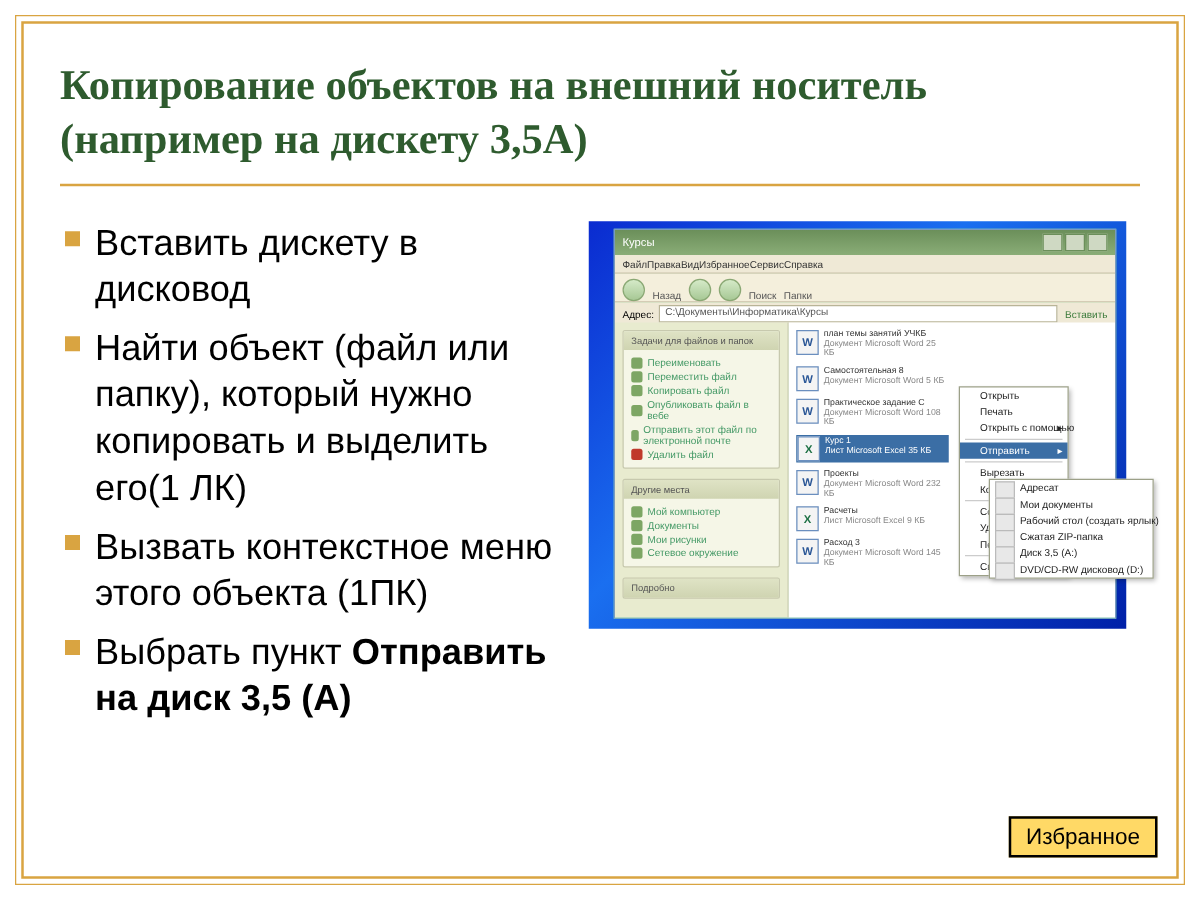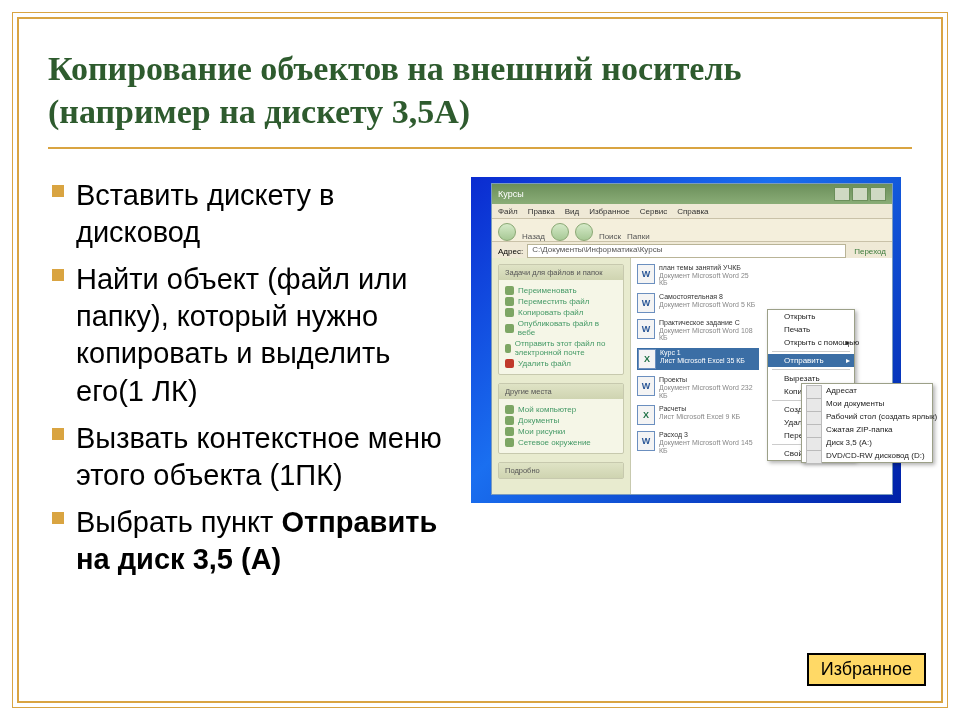--- a/index.html
+++ b/index.html
@@ -96,21 +96,21 @@
   .win-title {
     height: 20px;
     background: linear-gradient(#6b8f5a, #8aad77);
     display: flex; align-items: center;
     padding: 0 6px; gap: 4px;
     color: #fff;
   }
   .win-title .wt { flex: 1; font-size: 9px;}
   .win-controls { display:flex; gap:2px; }
   .wc { width:14px; height:12px; background:#cfd9c3; border:1px solid #6b8f5a; }
-  .menubar { height: 14px; background:#efe9d6; border-bottom:1px solid #c9c1a8; display:flex; gap:10px; padding:0 6px; align-items:center; color:#333;}
+  .menubar { height: 14px; background:#efe9d6; border-bottom:1px solid #c9c1a8; display:flex; padding:0 6px; align-items:center; color:#333;}
   .toolbar { height: 22px; background:#f4efdc; border-bottom:1px solid #c9c1a8; display:flex; gap:6px; align-items:flex-end; padding:0 6px;}
   .tbtn { width:16px; height:16px; border-radius:50%; background:linear-gradient(#d5eac8,#a7c895); border:1px solid #8aa874; }
   .tlbl { color:#555; }
   .addrbar { height:18px; background:#efe9d6; border-bottom:1px solid #c9c1a8; display:flex; align-items:center; padding:0 6px; gap:4px; }
   .addrbox { flex:1; height:12px; background:#fff; border:1px solid #b9b497; padding:0 4px; color:#555; overflow:hidden; white-space:nowrap;}
   .go { width:36px; text-align:right; color:#3a7a3a; }
   .win-body { position: absolute; top: 74px; bottom:0; left:0; right:0; display:flex; }
   .side { width: 126px; background:#e8ebcf; border-right:1px solid #c7c9ae; padding:6px; display:flex; flex-direction:column; gap:8px;}
   .panel { background:#f5f6e7; border:1px solid #c7c9ae; border-radius:2px; }
   .panel-h { background:linear-gradient(#dfe3c5,#cfd4b1); padding:3px 6px; color:#555; display:flex; justify-content:space-between; font-size:7.5px;}
@@ -203,21 +203,21 @@
             <div class="tbtn"></div>
             <span class="tlbl">Назад</span>
             <div class="tbtn"></div>
             <div class="tbtn"></div>
             <span class="tlbl">Поиск</span>
             <span class="tlbl">Папки</span>
           </div>
           <div class="addrbar">
             <span>Адрес:</span>
             <div class="addrbox">C:\Документы\Информатика\Курсы</div>
-            <span class="go">Переход</span>
+            <span class="go">Вставить</span>
           </div>
 
           <div class="win-body">
             <div class="side">
               <div class="panel">
                 <div class="panel-h">Задачи для файлов и папок</div>
                 <div class="panel-b">
                   <div class="line">
                       <span class="dot"></span>
                       <span>Переименовать</span>
@@ -320,21 +320,21 @@
           <div class="mi">Вырезать</div>
           <div class="mi">Копировать</div>
           <div class="sep"></div>
           <div class="mi">Создать ярлык</div>
           <div class="mi">Удалить</div>
           <div class="mi">Переименовать</div>
           <div class="sep"></div>
           <div class="mi">Свойства</div>
         </div>
 
-        <div class="menu submenu" style="left:330px; top:206px; width:130px;">
+        <div class="menu submenu" style="left:320px; top:206px; width:130px;">
           <div class="mi"><span class="iconcell"></span><span>Адресат</span></div>
           <div class="mi"><span class="iconcell"></span><span>Мои документы</span></div>
           <div class="mi"><span class="iconcell"></span><span>Рабочий стол (создать ярлык)</span></div>
           <div class="mi"><span class="iconcell"></span><span>Сжатая ZIP-папка</span></div>
           <div class="mi"><span class="iconcell"></span><span>Диск 3,5 (A:)</span></div>
           <div class="mi"><span class="iconcell"></span><span>DVD/CD-RW дисковод (D:)</span></div>
         </div>
 
         <svg class="arrows">
           <defs>

